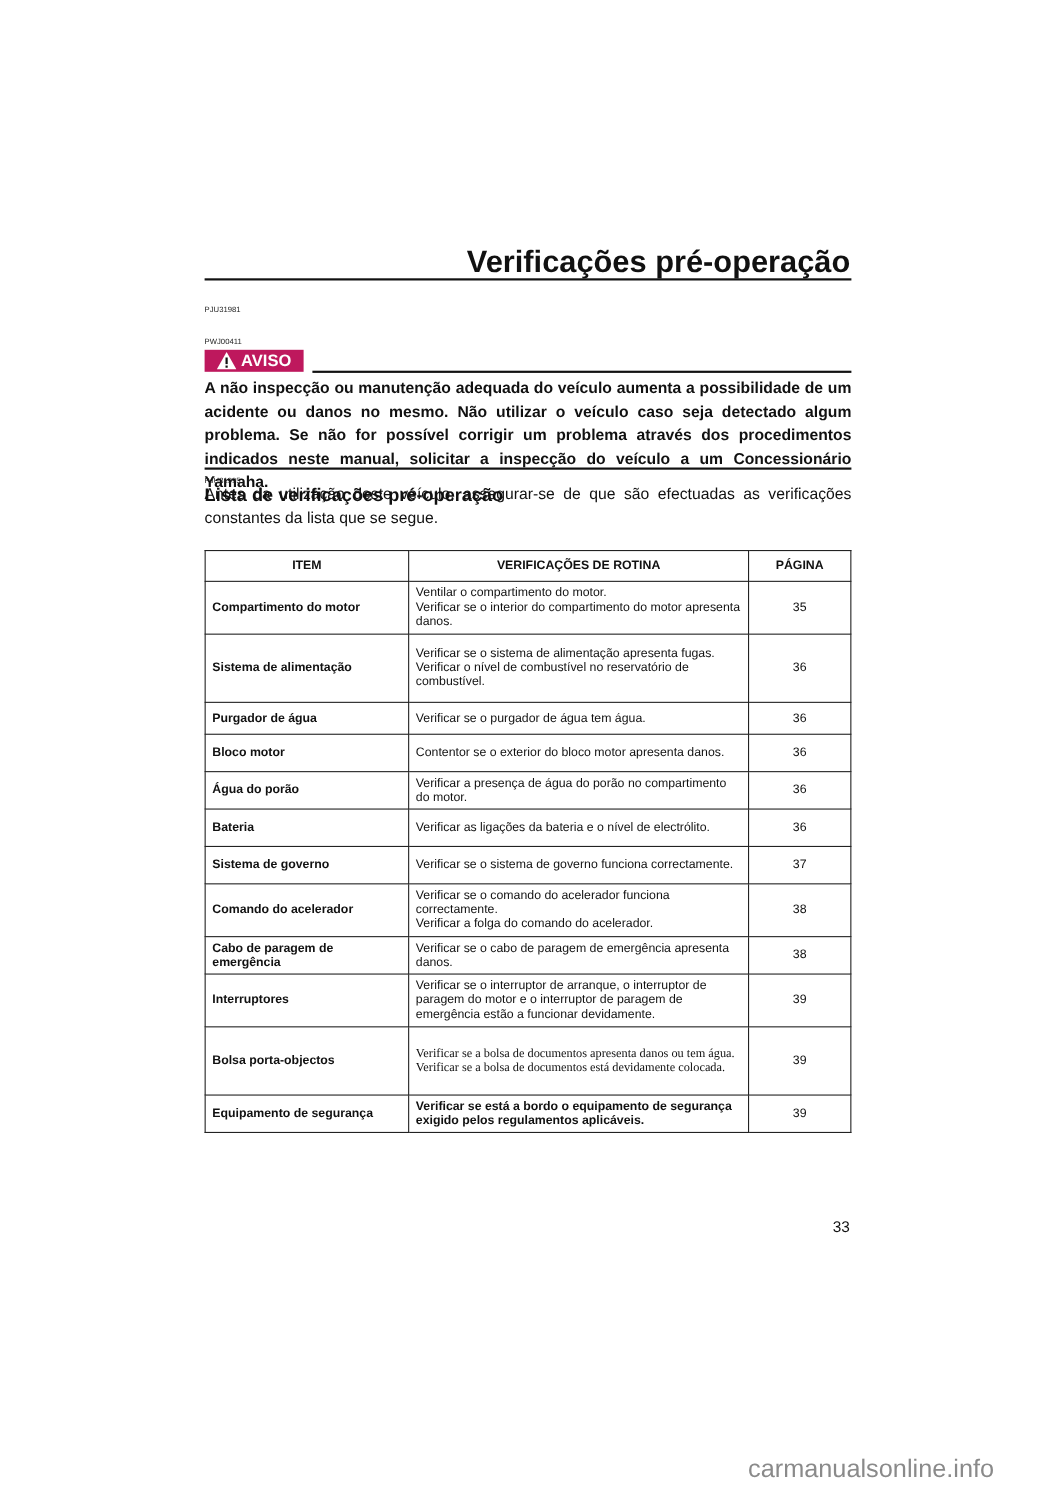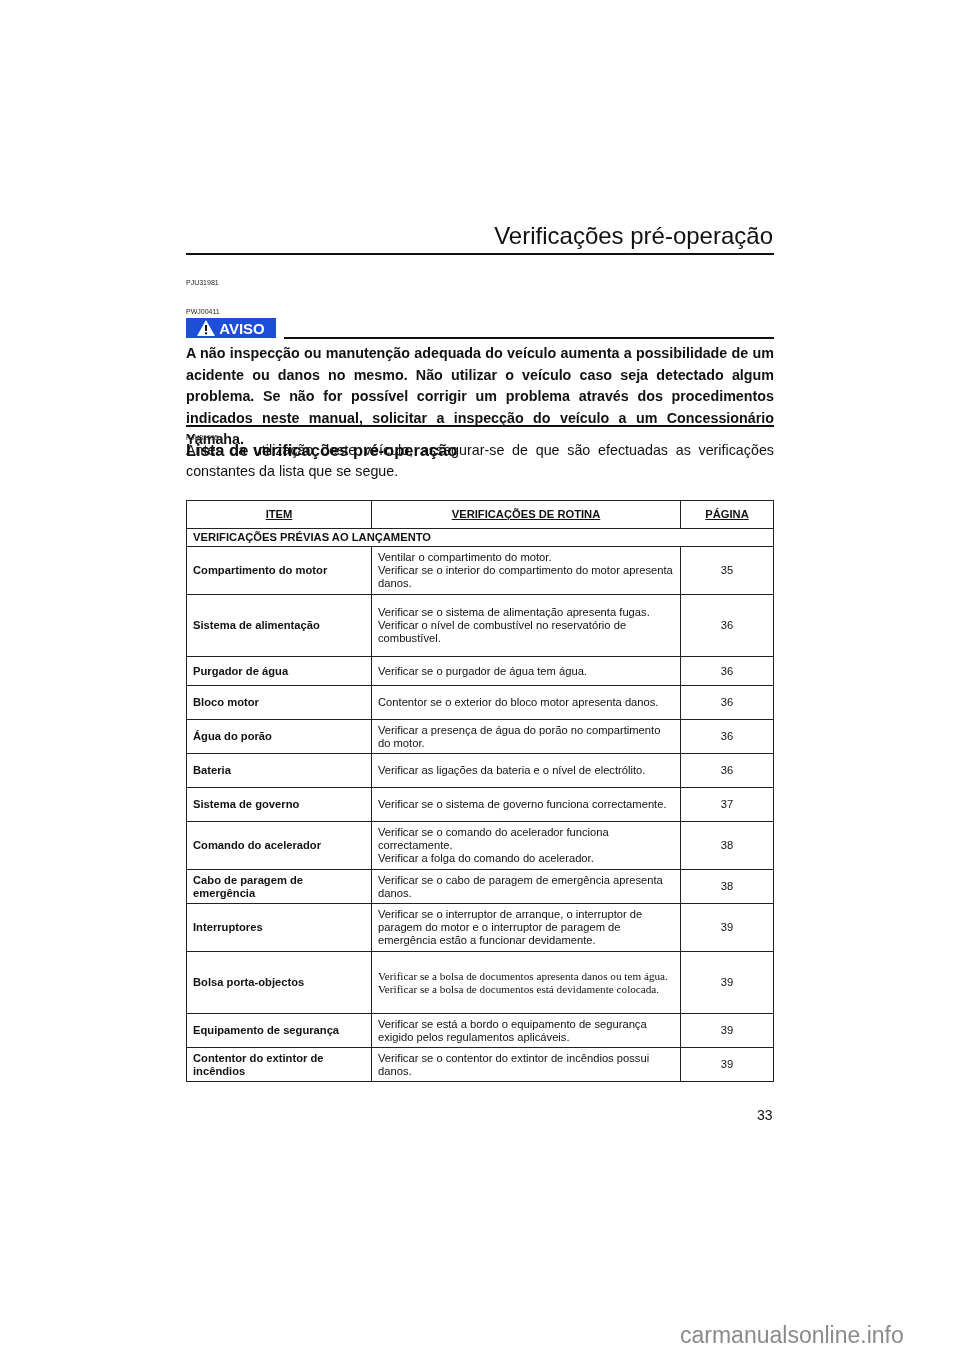--- a/index.html
+++ b/index.html
@@ -1,30 +1,30 @@
 <!DOCTYPE html>
 <html><head>
 <meta charset="utf-8">
 <style>
   html, body { margin: 0; padding: 0; background: #ffffff; }
   body { width: 960px; height: 1358px; position: relative; overflow: hidden; font-family: "Liberation Sans", sans-serif; color: #111; }
-  .page-title { position: absolute; right: 187px; top: 222px; font-size: 24px; font-weight: normal; letter-spacing: 0px; color: #111; }
+  .page-title { position: absolute; right: 187px; top: 222px; font-size: 28px; font-weight: bold; letter-spacing: 0px; color: #111; }
   .title-rule { position: absolute; left: 186px; width: 588px; top: 253px; height: 2px; background: #111; }
   .code { position: absolute; font-size: 7px; color: #222; }
-  .aviso-badge { position: absolute; left: 186px; top: 318px; width: 90px; height: 20px; background: #1d4ed8; color: #fff; display: flex; align-items: center; justify-content: center; gap: 4px; font-weight: bold; font-size: 15px; }
+  .aviso-badge { position: absolute; left: 186px; top: 318px; width: 90px; height: 20px; background: #be185d; color: #fff; display: flex; align-items: center; justify-content: center; gap: 4px; font-weight: bold; font-size: 15px; }
   .aviso-badge svg { display: block; }
   .aviso-rule { position: absolute; left: 284px; width: 490px; top: 337px; height: 2px; background: #111; }
   .warning-text { position: absolute; left: 186px; width: 588px; top: 343px; font-size: 14.3px; font-weight: bold; line-height: 21.5px; text-align: justify; }
   .warning-bottom-rule { position: absolute; left: 186px; width: 588px; top: 425px; height: 2px; background: #111; }
   .section-title { position: absolute; left: 186px; top: 441px; font-size: 16.5px; font-weight: bold; }
   .intro { position: absolute; left: 186px; width: 588px; top: 440px; font-size: 14.3px; line-height: 21px; text-align: justify; }
   table.checklist { position: absolute; left: 186px; top: 500px; width: 588px; border-collapse: collapse; font-size: 11.2px; }
   table.checklist td, table.checklist th { border: 1px solid #222; padding: 1px 6px; vertical-align: middle; line-height: 13px; }
   table.checklist { border: 1.5px solid #111; }
-  table.checklist th { font-weight: bold; text-align: center; height: 25px; text-decoration: underline; }
+  table.checklist th { font-weight: bold; text-align: center; height: 25px; }
   .col1 { width: 172px; font-weight: bold; }
   .col2 { width: 296px; }
   .col3 { width: 80px; text-align: center; }
   .section-row td { font-weight: bold; height: 15px; }
   .page-number { position: absolute; left: 757px; top: 1107px; font-size: 14px; }
   .watermark { position: absolute; left: 680px; top: 1322px; font-size: 23px; color: #8a8a8a; }
 </style>
 </head>
 <body>
 
@@ -55,23 +55,20 @@
 
 <table class="checklist">
   <thead>
     <tr>
       <th class="col1">ITEM</th>
       <th class="col2">VERIFICAÇÕES DE ROTINA</th>
       <th class="col3">PÁGINA</th>
     </tr>
   </thead>
   <tbody id="rows">
-    <tr class="section-row">
-      <td colspan="3">VERIFICAÇÕES PRÉVIAS AO LANÇAMENTO</td>
-    </tr>
   <tr style="height: 48px;">
         <td class="col1">Compartimento do motor</td>
         <td class="col2" style="white-space: pre-line;">Ventilar o compartimento do motor.
 Verificar se o interior do compartimento do motor apresenta danos.</td>
         <td class="col3">35</td>
       </tr>
       <tr style="height: 62px;">
         <td class="col1">Sistema de alimentação</td>
         <td class="col2" style="white-space: pre-line;">Verificar se o sistema de alimentação apresenta fugas.
 Verificar o nível de combustível no reservatório de combustível.</td>
@@ -119,25 +116,20 @@
         <td class="col3">39</td>
       </tr>
       <tr style="height: 62px;">
         <td class="col1">Bolsa porta-objectos</td>
         <td class="col2" style="white-space: pre-line; font-family: Liberation Serif, serif;">Verificar se a bolsa de documentos apresenta danos ou tem água.
 Verificar se a bolsa de documentos está devidamente colocada.</td>
         <td class="col3">39</td>
       </tr>
       <tr style="height: 34px;">
         <td class="col1">Equipamento de segurança</td>
-        <td class="col2" style="white-space: pre-line;">Verificar se está a bordo o equipamento de segurança exigido pelos regulamentos aplicáveis.</td>
-        <td class="col3">39</td>
-      </tr>
-      <tr style="height: 34px;">
-        <td class="col1">Contentor do extintor de incêndios</td>
-        <td class="col2" style="white-space: pre-line;">Verificar se o contentor do extintor de incêndios possui danos.</td>
+        <td class="col2" style="white-space: pre-line; font-weight: bold;">Verificar se está a bordo o equipamento de segurança exigido pelos regulamentos aplicáveis.</td>
         <td class="col3">39</td>
       </tr>
     </tbody>
 </table>
 
 <div class="page-number">33</div>
 <div class="watermark">carmanualsonline.info</div>
 
 </body></html>

